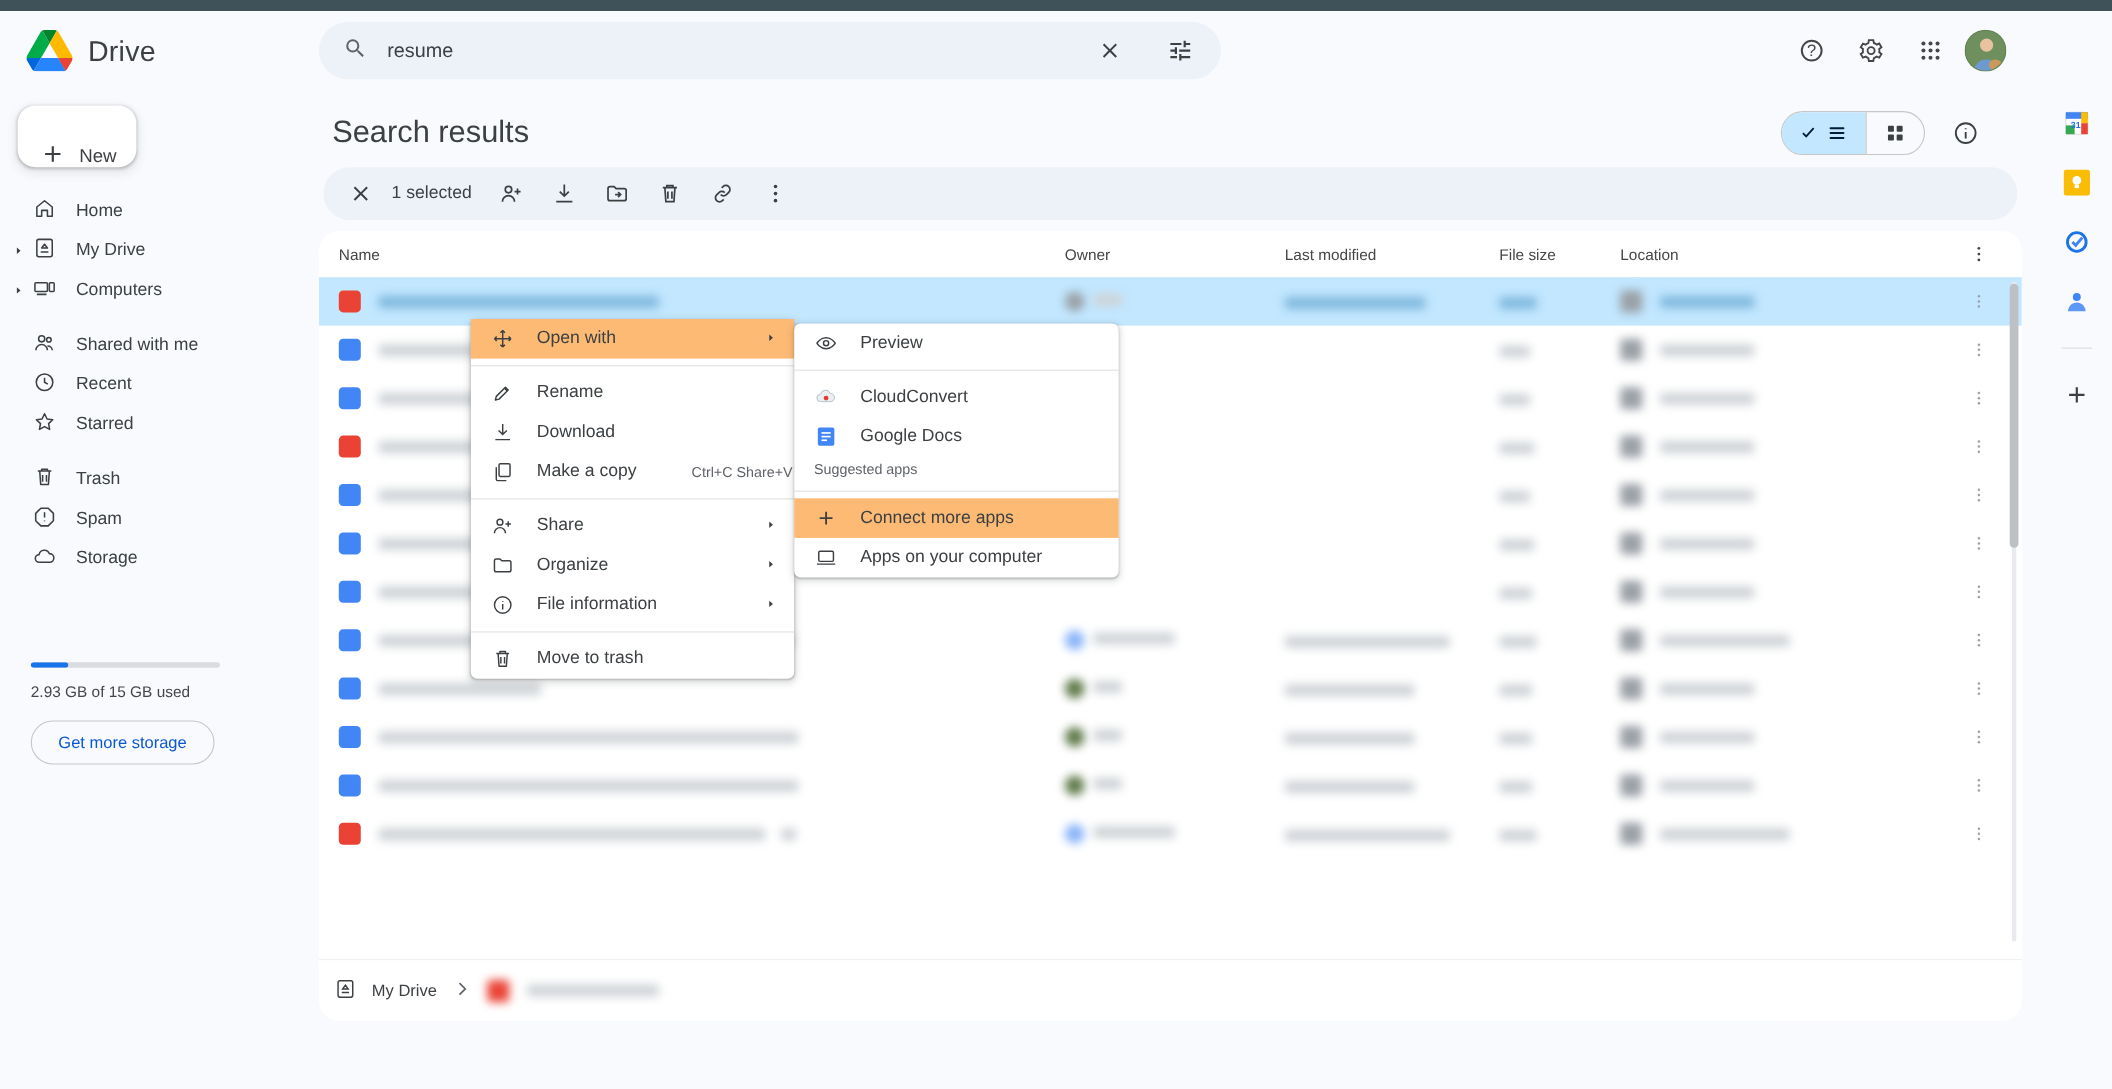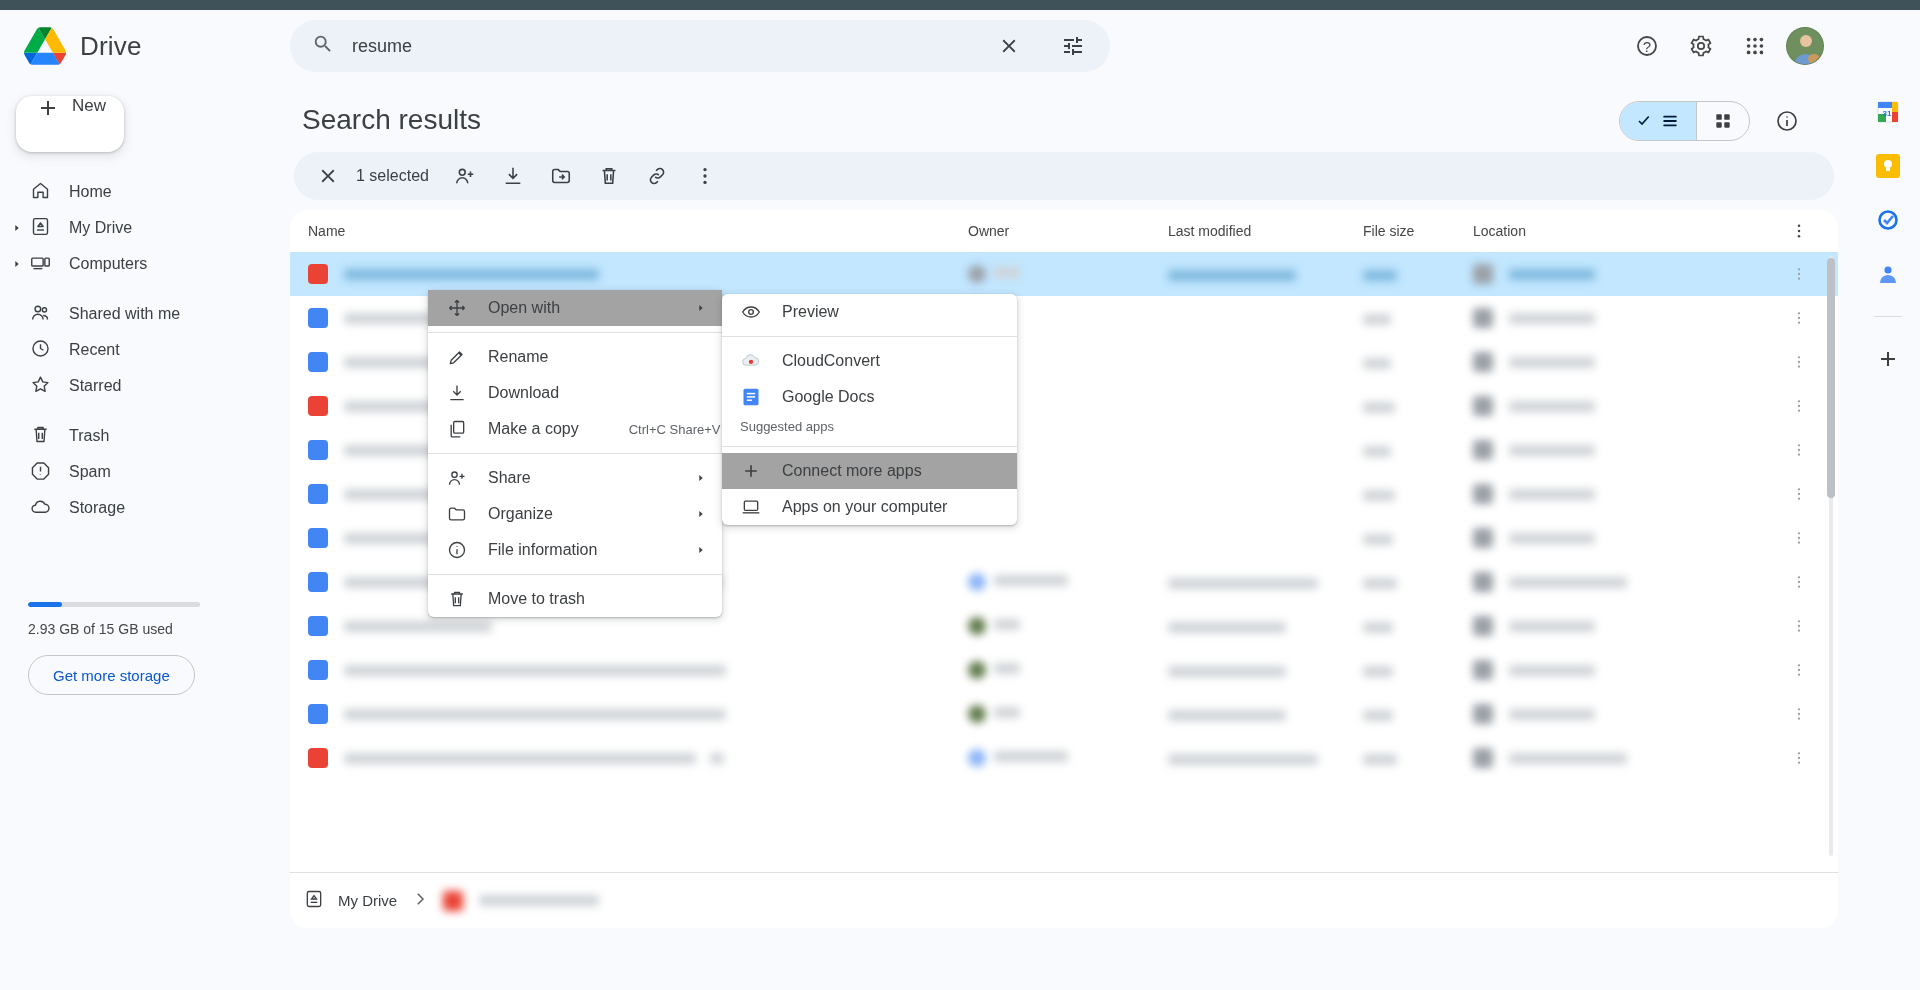--- a/index.html
+++ b/index.html
@@ -40,21 +40,21 @@
   }
 
   
   .body-row { display: flex; height: 908px; }
 
   
   .sidebar { width: 290px; padding-top: 6px; flex-shrink: 0; position: relative; }
   .new-btn {
     margin: 8px 0 22px 16px; width: 108px; height: 56px; border-radius: 16px;
     background: #fff; box-shadow: 0 1px 3px rgba(60,64,67,.3), 0 4px 8px 3px rgba(60,64,67,.08);
-    border: none; display: flex; align-items: flex-start; gap: 12px; padding-left: 20px;
+    border: none; display: flex; align-items: flex-end; gap: 12px; padding-left: 20px;
     font-size: 17px; color: #3c4043; cursor: pointer; font-family: inherit;
   }
 
   .nav-item {
     display: flex; align-items: center; height: 36px; gap: 18px;
     padding-left: 30px; margin-right: 26px; border-radius: 0 18px 18px 0;
     font-size: 16px; color: #3c4043; cursor: pointer; position: relative;
   }
   .nav-item .expander {
     position: absolute; left: 10px; width: 14px; height: 14px;
@@ -145,21 +145,21 @@
   
   .ctxmenu {
     position: absolute; background: #fff; border-radius: 6px;
     box-shadow: 0 2px 6px 2px rgba(60,64,67,.15), 0 1px 2px rgba(60,64,67,.3);
     padding: 0; z-index: 50; font-size: 16px; color: #3c4043;
   }
   .mi {
     display: flex; align-items: center; height: 36px; padding: 0 18px 0 18px;
     gap: 20px; cursor: pointer; position: relative; white-space: nowrap;
   }
-  .mi.hl { background: #a3a3a3; }
+  .mi.hl { background: #fdba74; }
   .mi .mi-icon { width: 22px; display: flex; justify-content: center; flex-shrink: 0; }
   .mi .mi-label { flex: 1; }
   .mi .mi-accel { font-size: 13px; color: #5f6368; margin-left: 30px; }
   .mi .mi-arrow { position: absolute; right: 16px; }
   .msep { height: 1px; background: #e0e0e0; margin: 6px 0; }
   .mgroup-label { font-size: 13px; color: #5f6368; padding: 4px 18px 6px 18px; }
 </style>
 </head>
 <body>
 

